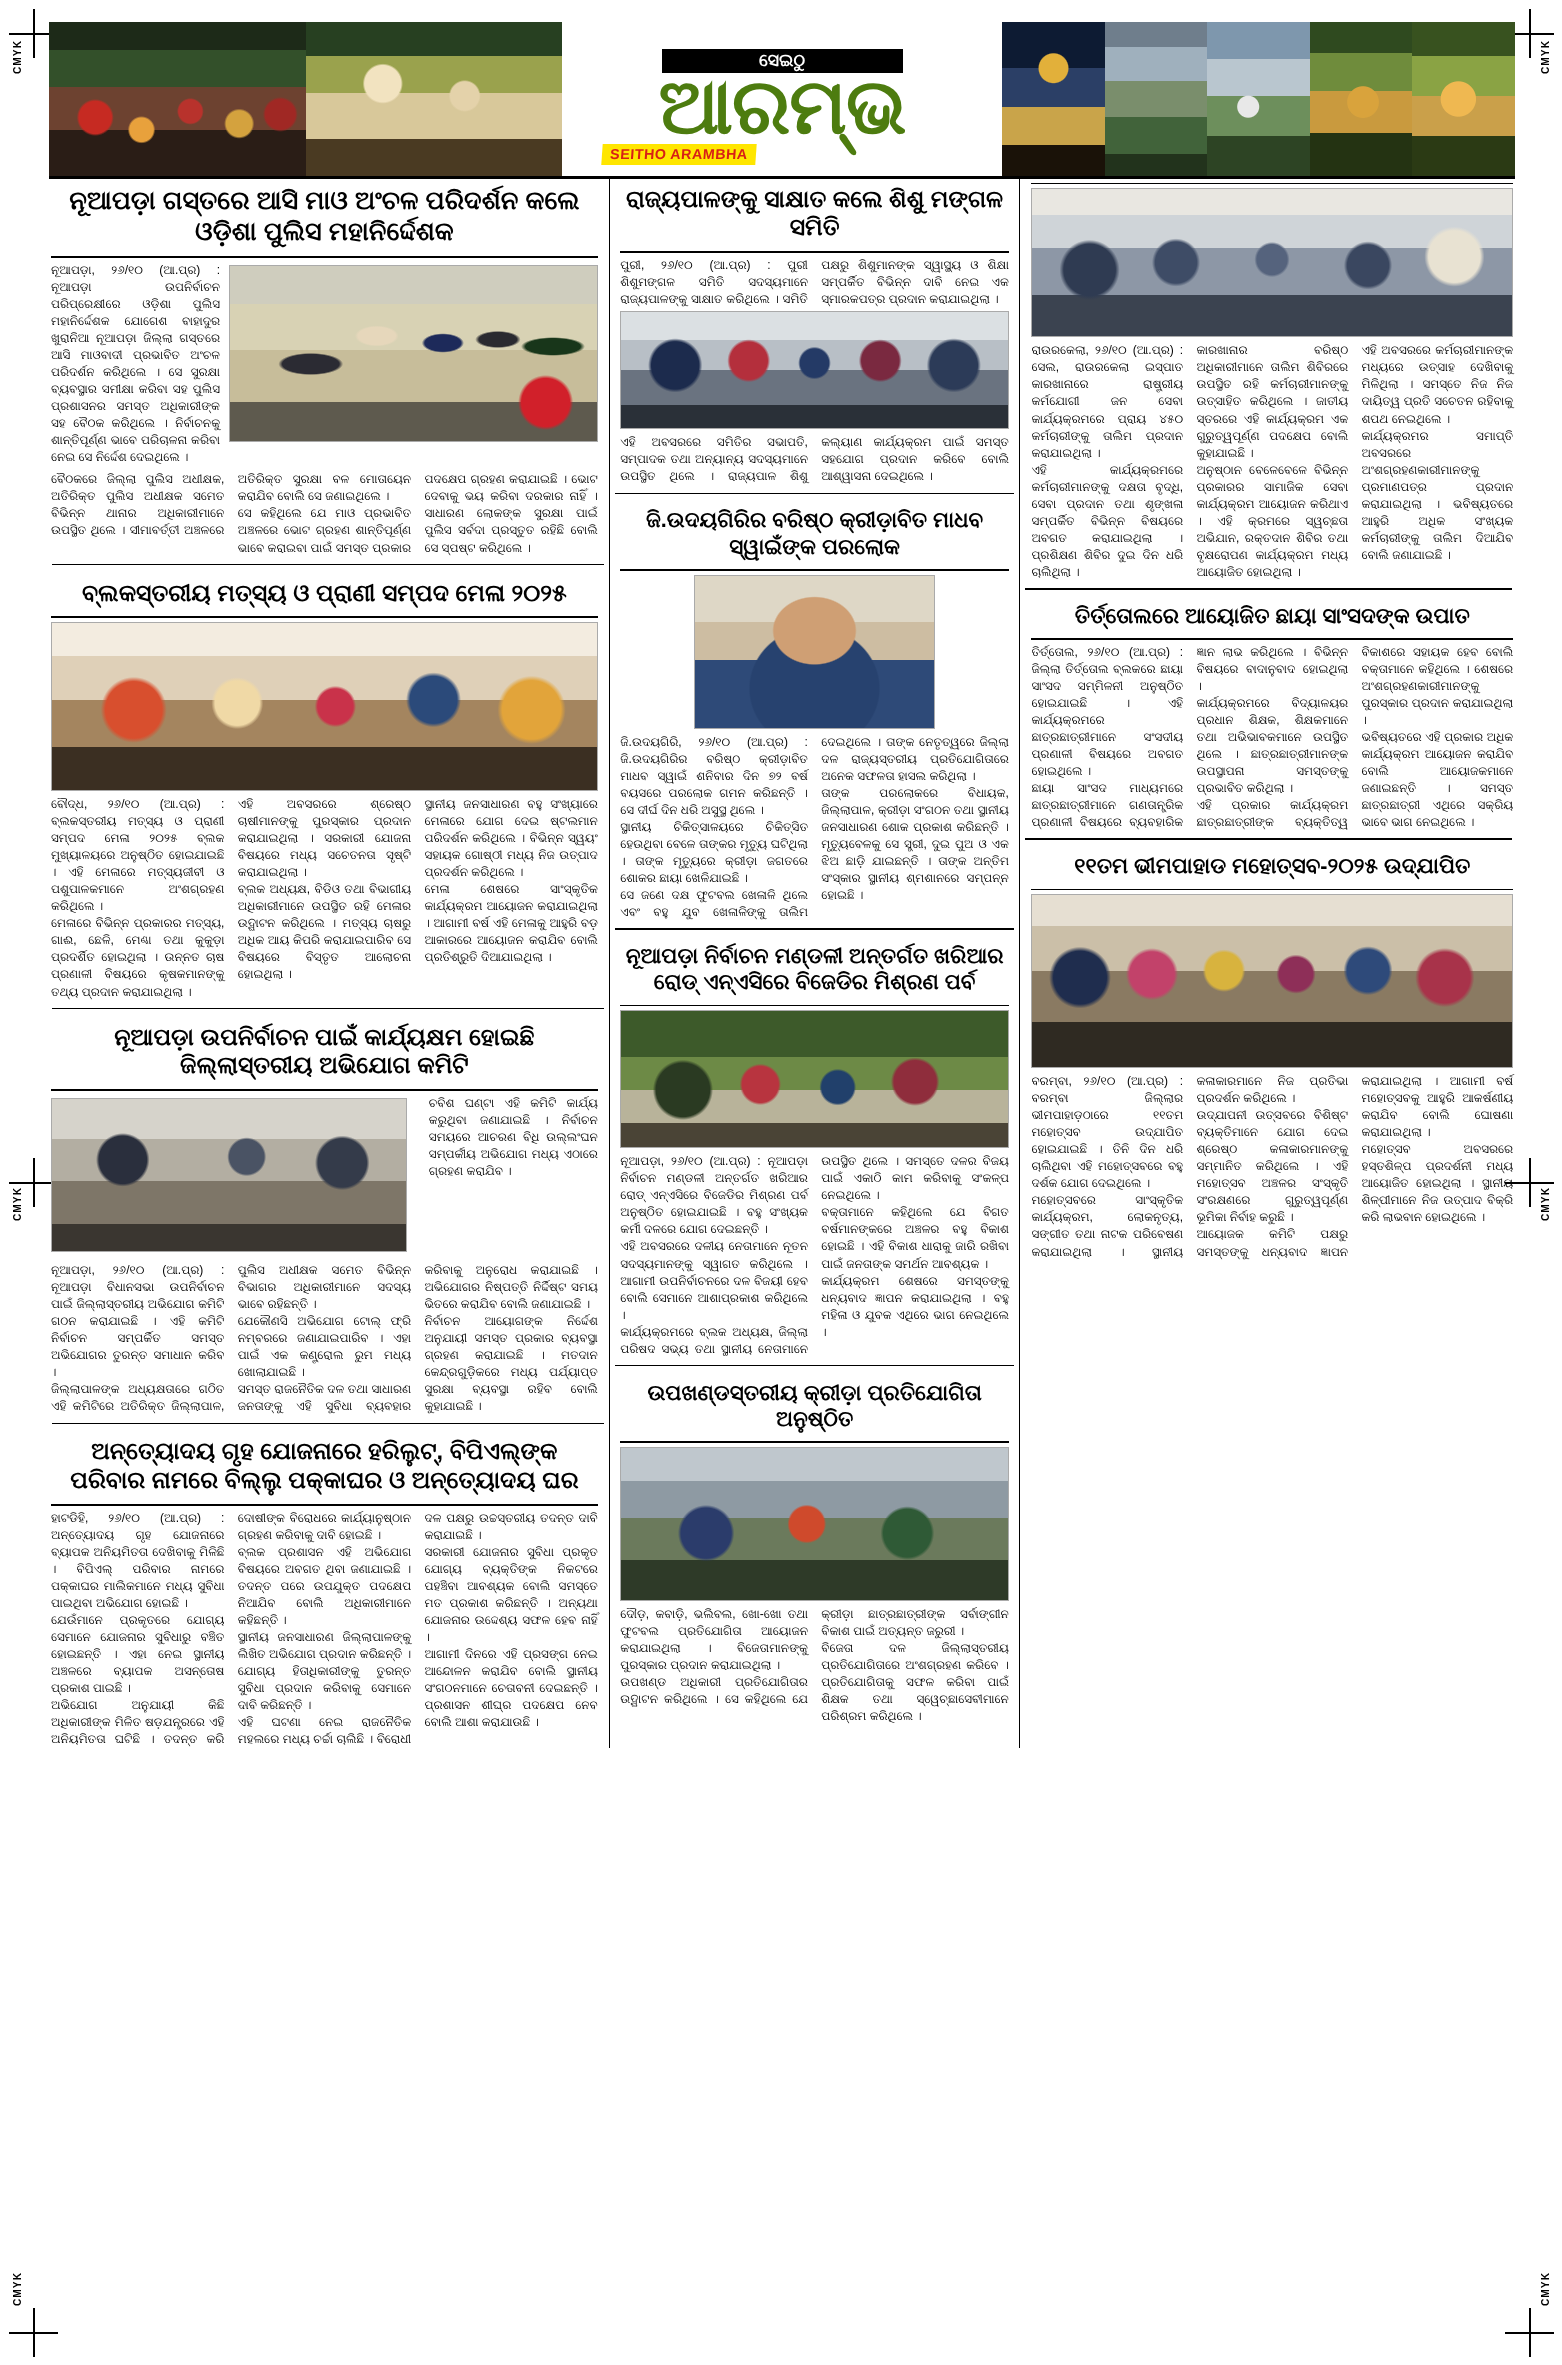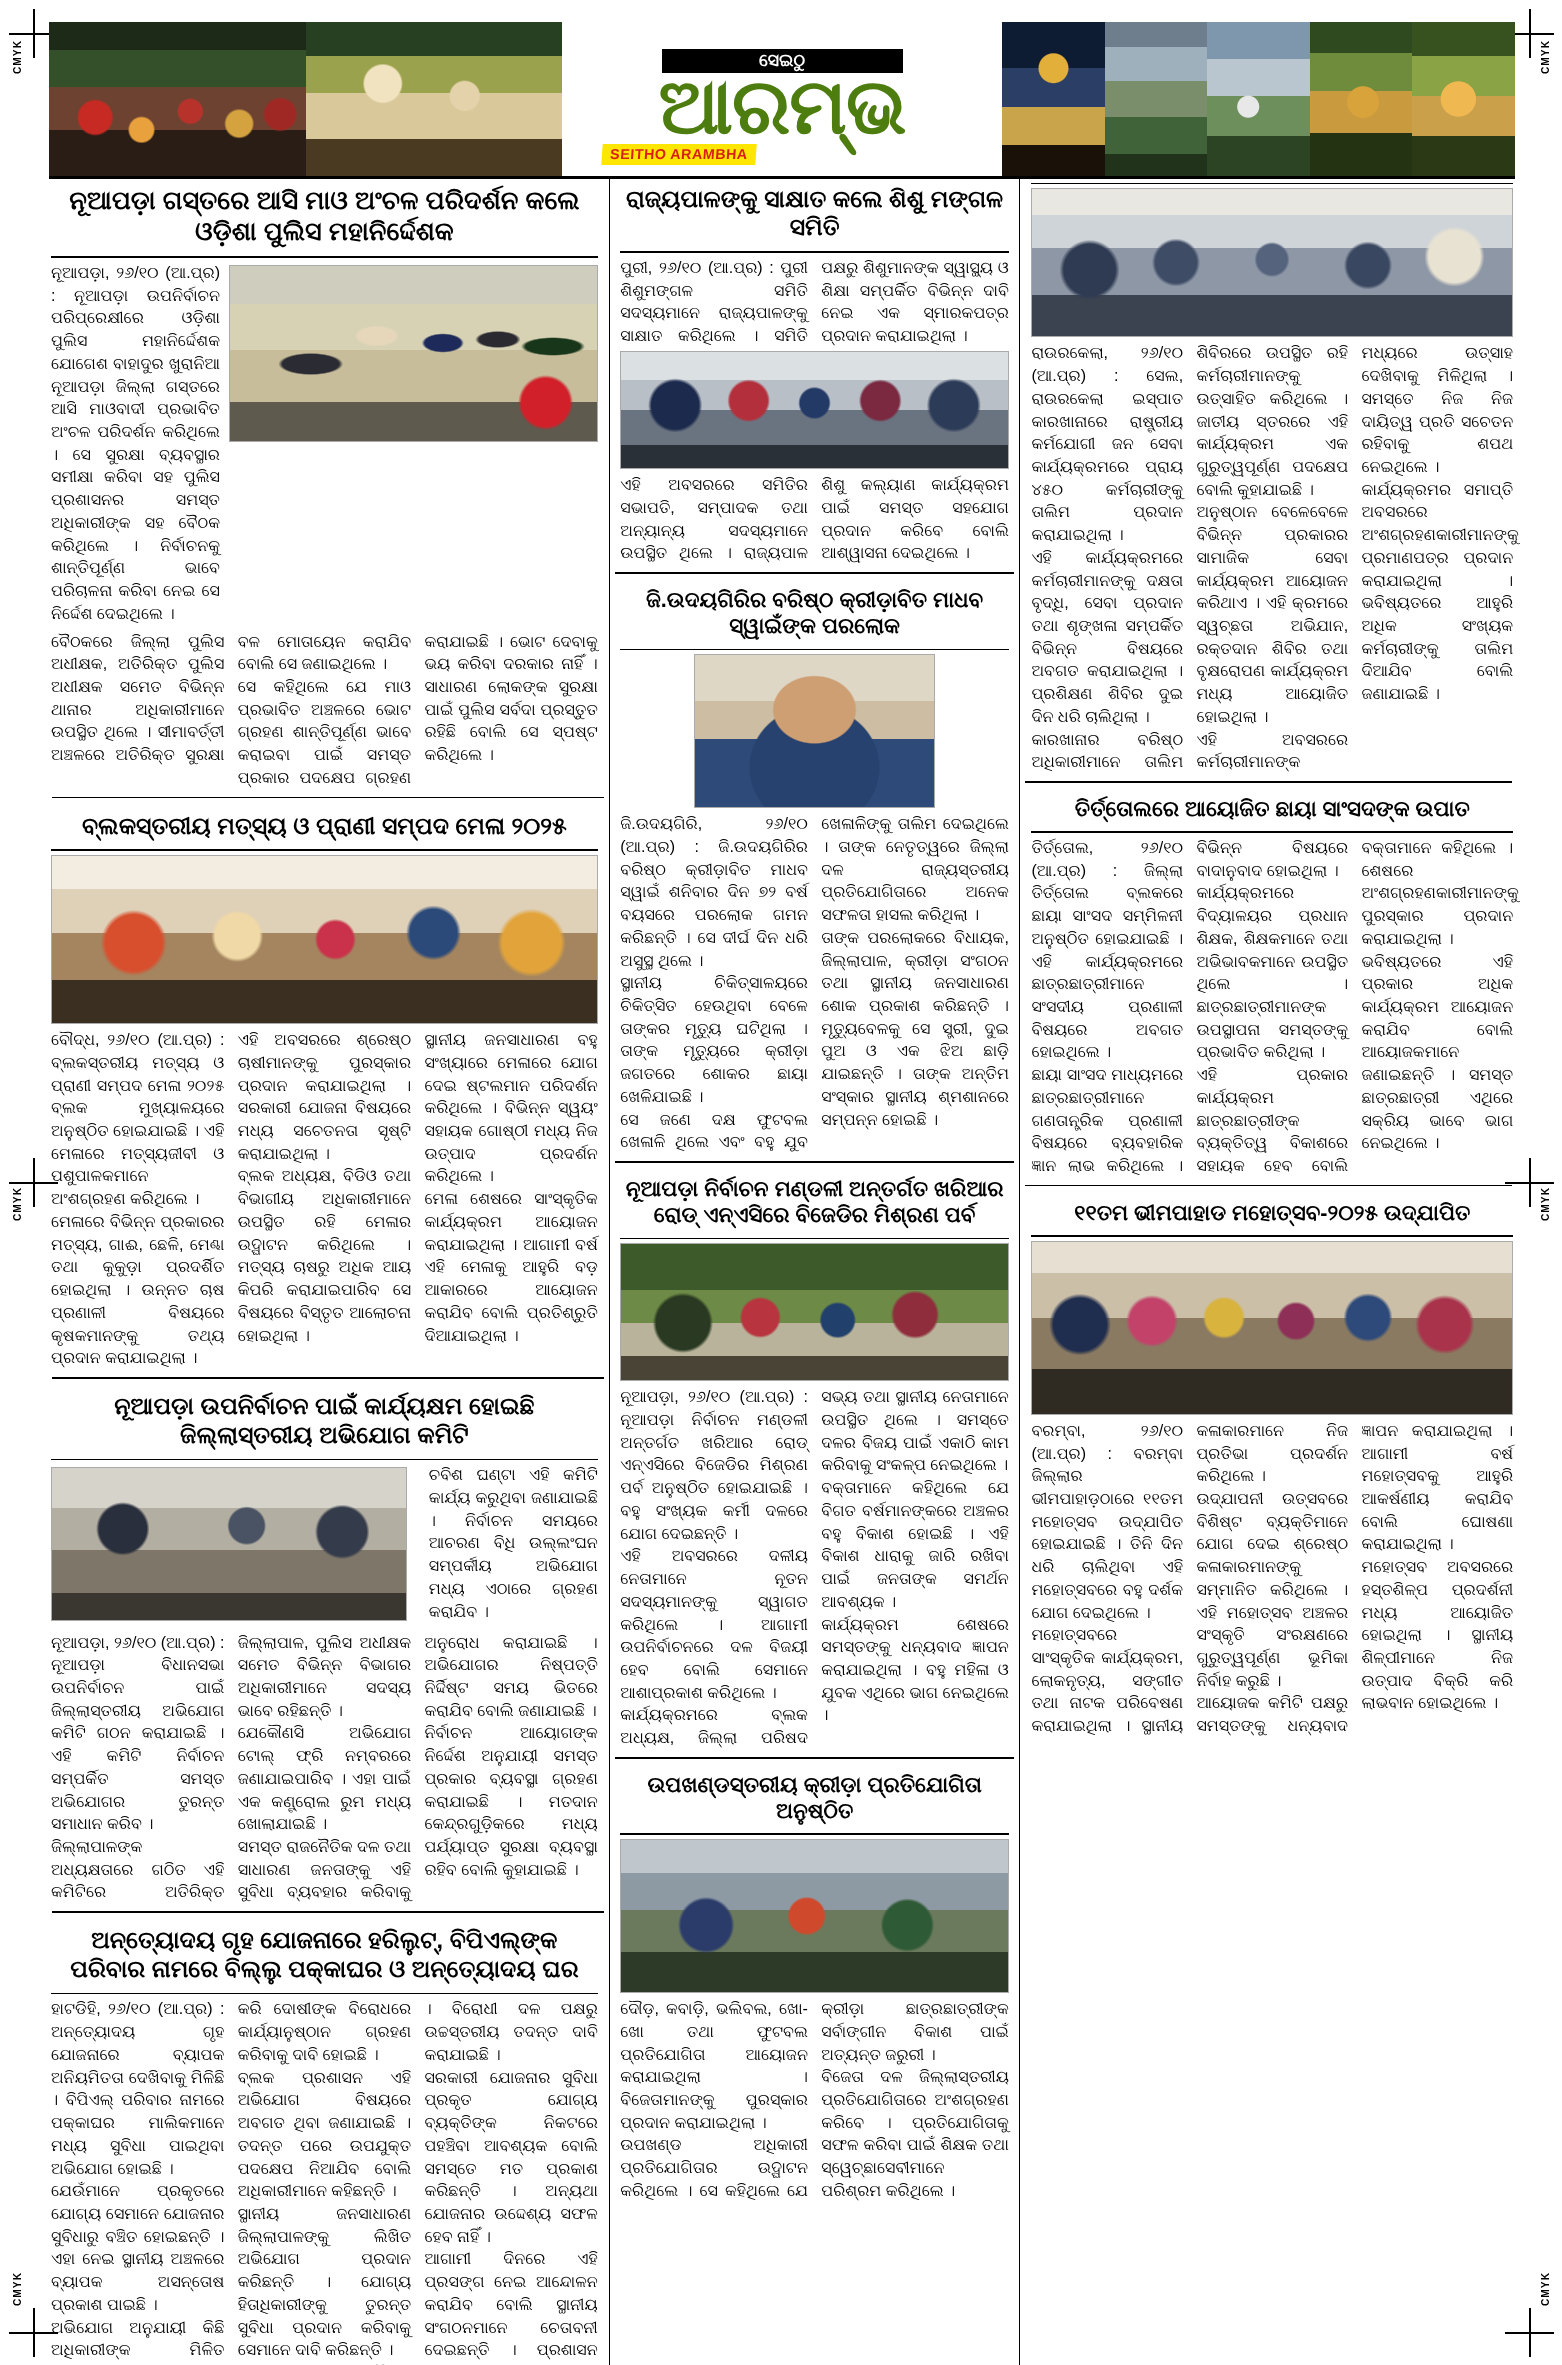--- a/index.html
+++ b/index.html
@@ -117,21 +117,21 @@
   .hl-xl { font-size: 25.6px; }
   .hl-lg { font-size: 23.6px; }
   .hl-md { font-size: 21.5px; }
 
   .hr { height: 1.5px; background: #000; margin: 4.1px 0; }
 
   .body-cols { column-gap: 13.3px; column-rule: 0; }
   .c2 { column-count: 2; }
   .c3 { column-count: 3; }
   .para {
-    font-size: 16px; line-height: 1.42; text-align: justify;
+    font-size: 12px; line-height: 1.42; text-align: justify;
     text-justify: inter-word; hyphens: auto;
   }
 
   .photo {
     width: 100%; position: relative; overflow: hidden;
     border: 0.5px solid #aaa; margin: 3.1px 0 5.1px 0;
   }
 
   
   .pz-police {

